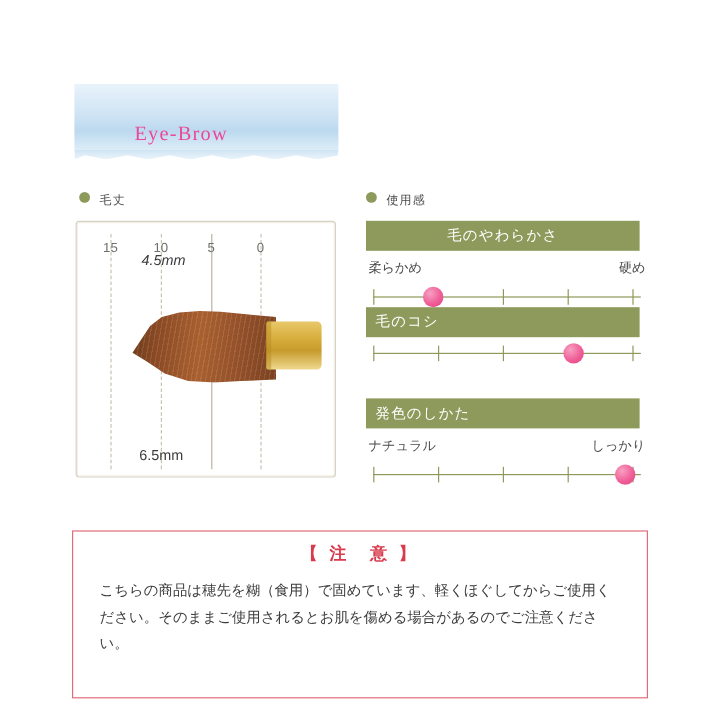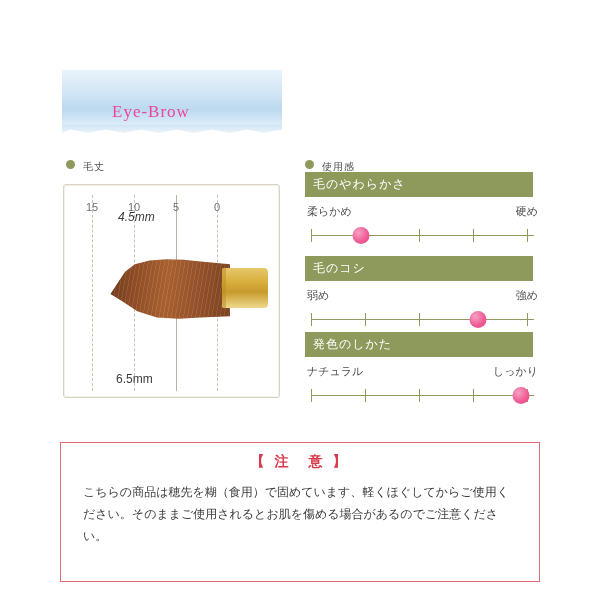--- a/index.html
+++ b/index.html
@@ -160,21 +160,21 @@
   .hair:after {
     content: "";
     position: absolute;
     inset: 0;
     background: repeating-linear-gradient(100deg, rgba(255,255,255,.10) 0 1px, rgba(0,0,0,0) 1px 4px);
     clip-path: inherit;
   }
 
   
   .feel-group { position: absolute; left: 305px; width: 235px; }
-  #feel-1 { top: 172px; }
+  #feel-1 { top: 184px; text-align: center; }
   #feel-2 { top: 256px; }
   #feel-3 { top: 332px; }
 
   .feel-title {
     background: #8d9a5b;
     color: #ffffff;
     font-size: 12px;
     padding: 4px 8px;
     letter-spacing: 1px;
     width: 228px;
@@ -292,24 +292,20 @@
     <div class="scale-tick" style="left:60px;"></div>
     <div class="scale-tick" style="left:114px;"></div>
     <div class="scale-tick" style="left:168px;"></div>
     <div class="scale-tick" style="left:222px;"></div>
     <div class="knob" style="left:56px;"></div>
   </div>
 </div>
 
 <div class="feel-group" id="feel-2">
   <div class="feel-title">毛のコシ</div>
-  <div class="feel-labels">
-    <span class="lft">弱め</span>
-    <span class="rgt">強め</span>
-  </div>
   <div class="scale">
     <div class="scale-line"></div>
     <div class="scale-tick" style="left:6px;"></div>
     <div class="scale-tick" style="left:60px;"></div>
     <div class="scale-tick" style="left:114px;"></div>
     <div class="scale-tick" style="left:168px;"></div>
     <div class="scale-tick" style="left:222px;"></div>
     <div class="knob" style="left:173px;"></div>
   </div>
 </div>

